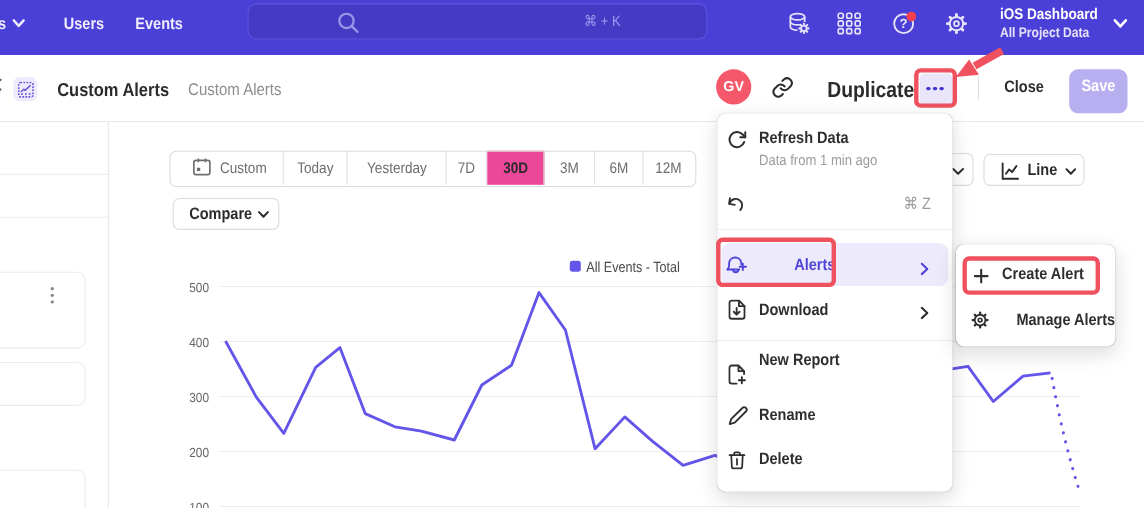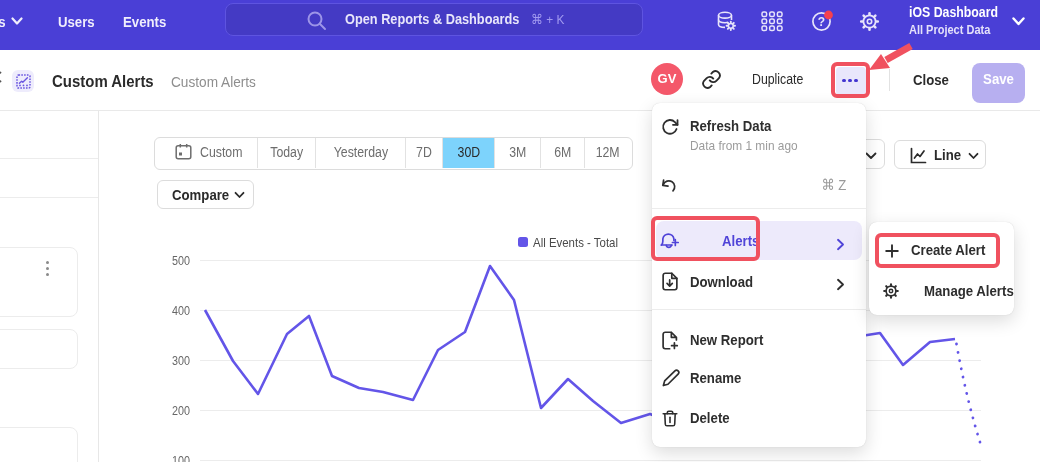--- a/index.html
+++ b/index.html
@@ -18,21 +18,21 @@
   #cmdk{left:531px;top:11px;color:#a29af0;font-size:13.5px;font-weight:400;}
   #proj1{left:909px;top:4px;color:#fff;font-size:14px;font-weight:700;}
   #proj2{left:909px;top:23px;color:#e4e1fa;font-size:12.5px;font-weight:700;}
   
   #hdr{left:0;top:50px;width:1040px;height:61px;background:#fff;border-bottom:1px solid #e9e9e9;box-sizing:border-box;}
   #cicon{left:12px;top:70px;width:22px;height:22px;background:#eeecfc;border-radius:6px;}
   #t1{left:52px;top:72px;font-size:17px;font-weight:700;color:#2b2b2b;}
   #t2{left:171px;top:73px;font-size:15.5px;color:#8e8e8e;}
   #gv{left:651px;top:63px;width:32px;height:32px;border-radius:50%;background:#f4586a;
       color:#fff;font-size:13px;font-weight:700;text-align:center;line-height:32px;}
-  #dup{left:752px;top:71px;font-size:14px;font-weight:400;color:#2b2b2b;}
+  #dup{left:752px;top:71px;font-size:20px;font-weight:700;color:#2b2b2b;}
   #dotsbtn{left:836px;top:67px;width:30px;height:28px;background:#e9e6fb;border-radius:4px;}
   .dot{position:absolute;width:3.6px;height:3.6px;border-radius:50%;background:#4334d0;top:11.5px;}
   #vdiv{left:889px;top:69px;width:1px;height:22px;background:#e2e2e2;}
   #close{left:913px;top:71px;font-size:15px;font-weight:700;color:#2b2b2b;}
   #save{left:972px;top:63px;width:53px;height:40px;background:#b7aff0;border-radius:8px;
         color:#fff;font-size:15px;font-weight:700;text-align:center;line-height:32px;}
   
   #sbord{left:98px;top:111px;width:1px;height:351px;background:#e7e7e7;}
   .sline{left:0;width:98px;height:1px;background:#ececec;}
   .scard{left:-10px;width:88px;border:1px solid #ececec;border-radius:8px;box-sizing:border-box;background:#fff;}
@@ -62,21 +62,20 @@
   <svg class="abs" style="left:11px;top:17px;" width="12" height="9" viewBox="0 0 12 9">
     <path d="M1.5 1.5 L6 6.5 L10.5 1.5" fill="none" stroke="#f0eefc" stroke-width="2.2" stroke-linecap="round" stroke-linejoin="round"></path>
   </svg>
   <div class="abs navtxt" style="left:58px;"><span class="cx">Users</span></div>
   <div class="abs navtxt" style="left:123px;"><span class="cx">Events</span></div>
   <div class="abs" id="search"></div>
   <svg class="abs" style="left:306px;top:10px;" width="21" height="21" viewBox="0 0 21 21">
     <circle cx="9" cy="9" r="6.5" fill="none" stroke="#9d95e8" stroke-width="2"></circle>
     <path d="M14 14 L19 19" stroke="#9d95e8" stroke-width="2" stroke-linecap="round"></path>
   </svg>
-  <div class="abs" id="searchtxt"><span class="cx">Open Reports &amp; Dashboards</span></div>
   <div class="abs" id="cmdk"><span class="cx">⌘ + K</span></div>
 
   <svg class="abs" style="left:716px;top:11px;" width="21" height="21" viewBox="0 0 21 21">
     <g fill="none" stroke="#e7e4fa" stroke-width="1.6">
       <ellipse cx="9" cy="4.2" rx="6.5" ry="2.9"></ellipse>
       <path d="M2.5 4.2 V13.5 C2.5 15.1 5.4 16.4 9 16.4 M15.5 4.2 V9"></path>
       <path d="M2.5 8.8 C2.5 10.4 5.4 11.7 9 11.7 C10.2 11.7 11.3 11.6 12.3 11.3"></path>
     </g>
     <g fill="none" stroke="#e7e4fa" stroke-width="1.5">
       <circle cx="14.8" cy="14.8" r="2.4"></circle>
@@ -195,21 +194,21 @@
     <div class="seg" style="width:104px;padding-left:12px;box-sizing:border-box;"><svg style="vertical-align:-3px;margin-right:8px;" width="17" height="17" viewBox="0 0 17 17">
           <g fill="none" stroke="#6d6d6d" stroke-width="1.5">
             <rect x="1.2" y="2.8" width="14.6" height="13" rx="2"></rect>
             <path d="M5.3 1v3.6M11.7 1v3.6"></path>
             <rect x="4" y="9.5" width="3" height="3" fill="#6d6d6d" stroke="none"></rect>
           </g>
         </svg><span class="cx">Custom</span></div>
     <div class="seg" style="width:57px;"><span class="cxc">Today</span></div>
     <div class="seg" style="width:89px;"><span class="cxc">Yesterday</span></div>
     <div class="seg" style="width:36px;"><span class="cxc">7D</span></div>
-    <div class="seg" style="width:51px;background:#7dd3fc;color:#2b2b2b;font-weight:400;"><span class="cxc">30D</span></div>
+    <div class="seg" style="width:51px;background:#ec4899;color:#2b2b2b;font-weight:700;"><span class="cxc">30D</span></div>
     <div class="seg" style="width:45px;"><span class="cxc">3M</span></div>
     <div class="seg" style="width:43px;text-align:center;"><span class="cxc">6M</span></div>
     <div class="seg" style="width:46px;border-right:none;"><span class="cxc">12M</span></div>
   </div>
   <div class="abs btn" id="dates-frame" style="left:154px;top:137px;width:479px;height:33px;pointer-events:none;background:none;"></div>
   <div class="abs btn" id="compare"><span class="cx" style="margin-left:14px;">Compare</span>
     <svg style="position:absolute;left:76px;top:10px;" width="11" height="8" viewBox="0 0 11 8">
         <path d="M1.5 1.8 L5.5 6 L9.5 1.8" fill="none" stroke="#2b2b2b" stroke-width="1.8" stroke-linecap="round" stroke-linejoin="round"></path>
       </svg>
   </div>
@@ -271,21 +270,21 @@
     <svg style="position:absolute;left:184px;top:175px;" width="9" height="13" viewBox="0 0 9 13">
         <path d="M2 1.8 L7 6.5 L2 11.2" fill="none" stroke="#2f2f2f" stroke-width="1.9" stroke-linecap="round" stroke-linejoin="round"></path>
       </svg>
     <div style="position:absolute;left:0;top:206px;width:214px;height:1px;background:#ececec;"></div>
     <svg style="position:absolute;left:10px;top:228px;" width="17" height="19" viewBox="0 0 16 18">
       <g fill="none" stroke="#2f2f2f" stroke-width="1.6" stroke-linecap="round" stroke-linejoin="round">
         <path d="M8.8 1.2 H3 A2 2 0 0 0 1 3.2 V14.8 A2 2 0 0 0 3 16.8 H7.2 M13.6 8.5 V6 L8.8 1.2 V6 H13.6"></path>
         <path d="M11.7 11.2 V16.6 M9 13.9 H14.4"></path>
       </g>
     </svg>
-    <div class="mi" style="top:228px;"><span class="cx">New Report</span></div>
+    <div class="mi" style="top:216px;"><span class="cx">New Report</span></div>
     <svg style="position:absolute;left:10px;top:266px;" width="18" height="18" viewBox="0 0 17 17">
       <path d="M12.2 1.8 a2.1 2.1 0 0 1 3 3 L5.6 14.4 1.3 15.6 2.5 11.3 Z" fill="none" stroke="#2f2f2f" stroke-width="1.6" stroke-linejoin="round"></path>
     </svg>
     <div class="mi" style="top:266px;"><span class="cx">Rename</span></div>
     <svg style="position:absolute;left:10px;top:307px;" width="16" height="17" viewBox="0 0 16 17">
       <g fill="none" stroke="#2f2f2f" stroke-width="1.6" stroke-linecap="round" stroke-linejoin="round">
         <path d="M1.2 3.8 H14.8"></path>
         <path d="M5.3 3.8 V2.6 A1.4 1.4 0 0 1 6.7 1.2 H9.3 A1.4 1.4 0 0 1 10.7 2.6 V3.8"></path>
         <path d="M2.8 3.8 L3.3 14.2 A1.7 1.7 0 0 0 5 15.8 H11 A1.7 1.7 0 0 0 12.7 14.2 L13.2 3.8"></path>
         <path d="M8 7.2 V12.4"></path>

